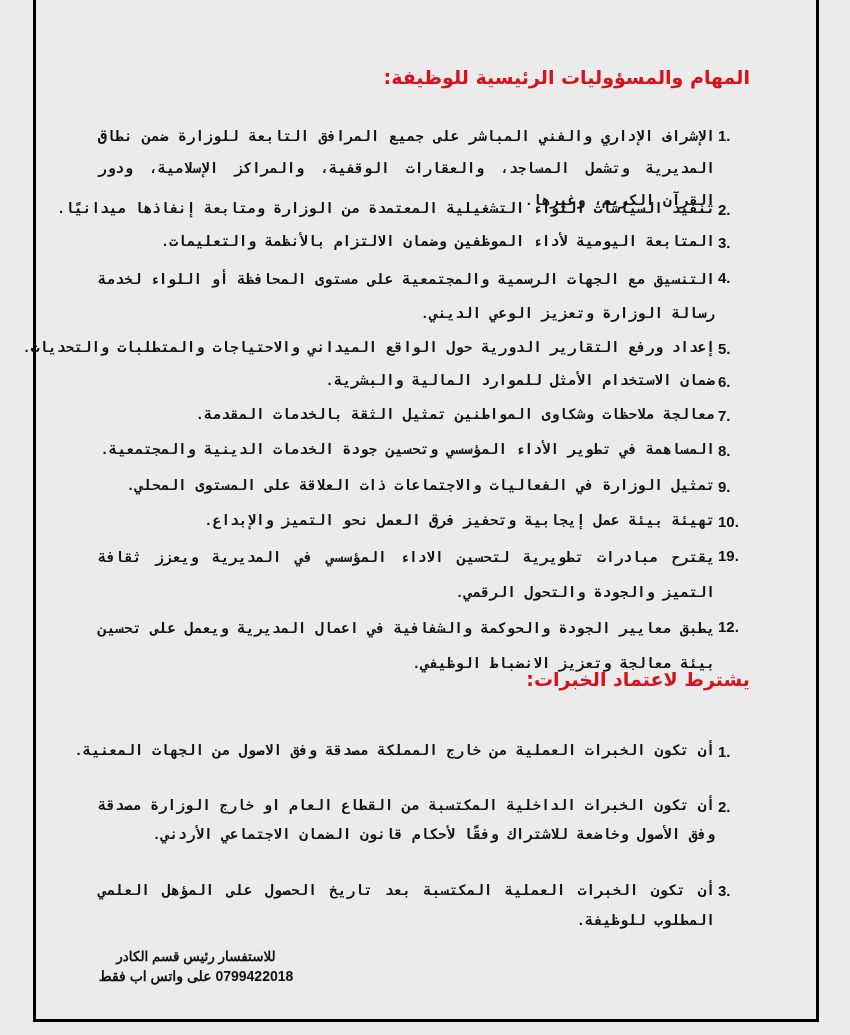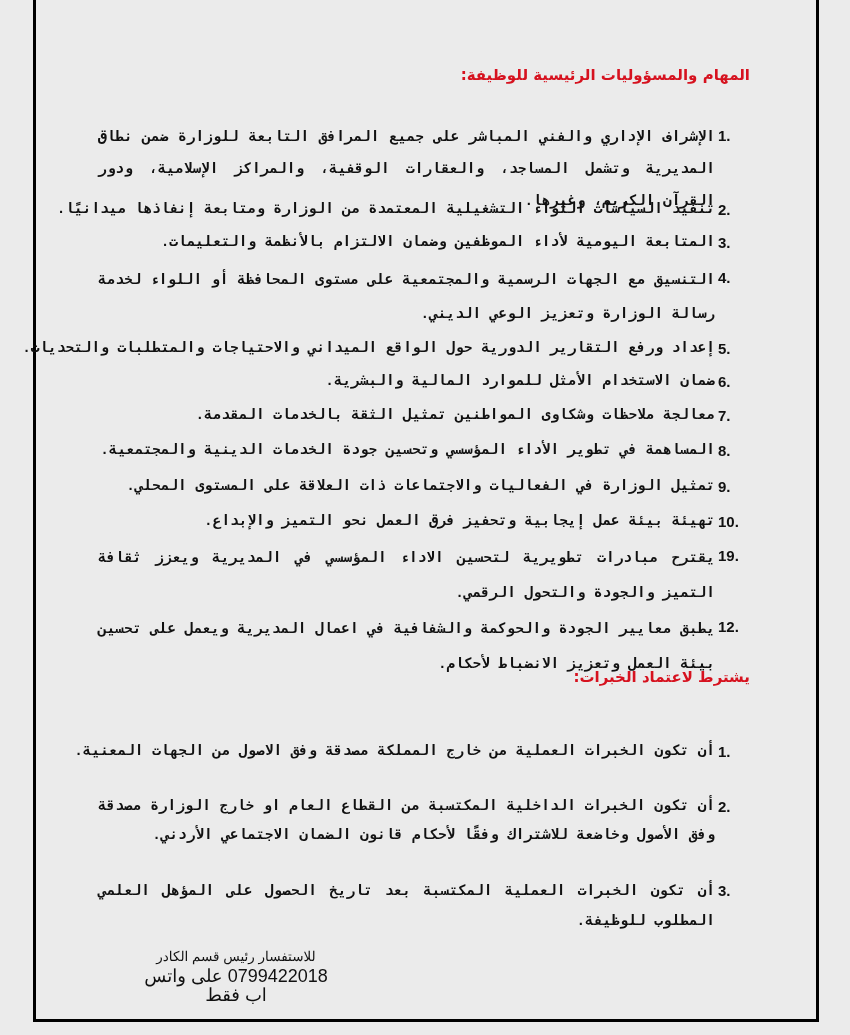--- a/index.html
+++ b/index.html
@@ -31,21 +31,21 @@
       right: 100px;
       top: 0;
       direction: rtl;
       text-align: right;
     }
     .section-title {
       position: absolute;
       right: 0;
       color: #d6121f;
       font-weight: bold;
-      font-size: 15px;
+      font-size: 19px;
       white-space: nowrap;
       direction: rtl;
     }
     .list-item {
       position: absolute;
       right: 0;
       left: 0;
       direction: rtl;
       font-weight: bold;
       font-size: 14.4px;
@@ -73,27 +73,26 @@
       white-space: nowrap;
     }
     .contact {
       position: absolute;
       left: 96px;
       top: 947px;
       width: 200px;
       direction: rtl;
       text-align: center;
       font-family: "Liberation Sans", sans-serif;
-      font-weight: normal;
+      font-weight: bold;
       font-size: 13.5px;
       line-height: 19.5px;
-      margin-left: 40px;
     }
     .contact .phone-line {
-      font-size: 18px;
+      font-size: 14px;
     }
   </style>
 </head>
 <body>
 
 <div class="frame"></div>
 
 <div class="content">
 
   <div class="section-title" style="top:66px;">المهام والمسؤوليات الرئيسية للوظيفة:</div>
@@ -148,21 +147,21 @@
     <span class="text">تهيئة بيئة عمل إيجابية وتحفيز فرق العمل نحو التميز والإبداع.</span>
   </div>
 
   <div class="list-item" style="top:541px;">
     <span class="num">19.</span>
     <span class="text" style="line-height:35px;">يقترح مبادرات تطويرية لتحسين الاداء المؤسسي في المديرية ويعزز ثقافة التميز والجودة والتحول الرقمي.</span>
   </div>
 
   <div class="list-item" style="top:612px;">
     <span class="num">12.</span>
-    <span class="text" style="line-height:35px;">يطبق معايير الجودة والحوكمة والشفافية في اعمال المديرية ويعمل على تحسين بيئة العمل وتعزيز الانضباط لأحكام.</span>
+    <span class="text" style="line-height:35px;">يطبق معايير الجودة والحوكمة والشفافية في اعمال المديرية ويعمل على تحسين بيئة معالجة وتعزيز الانضباط الوظيفي.</span>
   </div>
 
   <div class="section-title" style="top:668px;">يشترط لاعتماد الخبرات:</div>
 
   <div class="list-item single" style="top:737px;">
     <span class="num">1.</span>
     <span class="text">أن تكون الخبرات العملية من خارج المملكة مصدقة وفق الاصول من الجهات المعنية.</span>
   </div>
 
   <div class="list-item" style="top:792px;">

